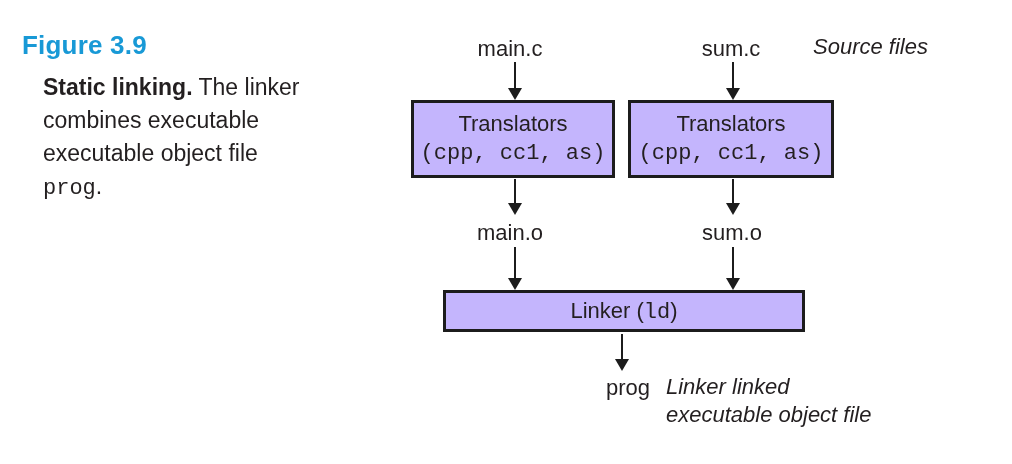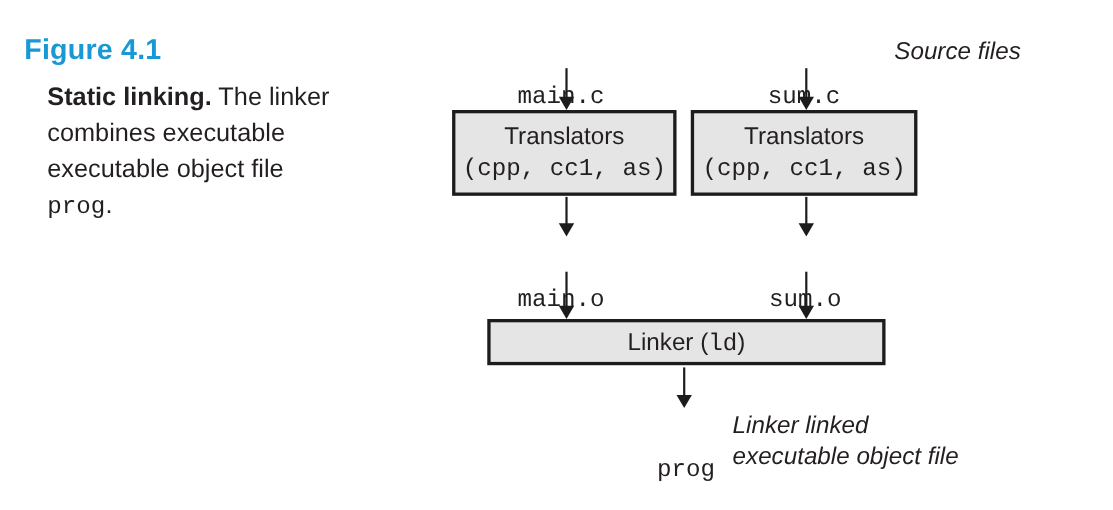--- a/index.html
+++ b/index.html
@@ -39,36 +39,35 @@
   }
   .caption-body .bold { font-weight: bold; }
   .caption-body .mono { font-size: 22px; }
 
   
   .file-label {
     position: absolute;
     width: 120px;
     text-align: center;
     font-size: 22px;
-    font-family: Liberation Mono, monospace;
+    font-family: Liberation Sans, sans-serif;
     white-space: nowrap;
-    margin-top: 40px;
   }
   .annot {
     position: absolute;
     font-style: italic;
     font-size: 22px;
     line-height: 28px;
     white-space: nowrap;
   }
 
   
   .node-box {
     position: absolute;
-    background: #e5e5e5;
+    background: #c4b5fd;
     border: 3px solid var(--line);
     display: flex;
     flex-direction: column;
     align-items: center;
     justify-content: center;
     text-align: center;
   }
   .node-box .sans-line { font-size: 22px; line-height: 30px; white-space: nowrap; }
   .node-box .mono-line {
     font-size: 22px; line-height: 30px; white-space: nowrap;
@@ -93,21 +92,21 @@
     border-left: 7px solid transparent;
     border-right: 7px solid transparent;
     border-top: 12px solid var(--line);
   }
 </style>
 </head>
 <body>
 
 <div class="canvas">
 
-  <div class="figure-number">Figure 4.1</div>
+  <div class="figure-number">Figure 3.9</div>
 
   <div class="caption-body">
     <div>
       <span class="bold">Static linking.</span><span> The linker</span>
     </div>
     <div>combines executable</div>
     <div>executable object file</div>
     <div>
       <span class="mono">prog</span><span>.</span>
     </div>

